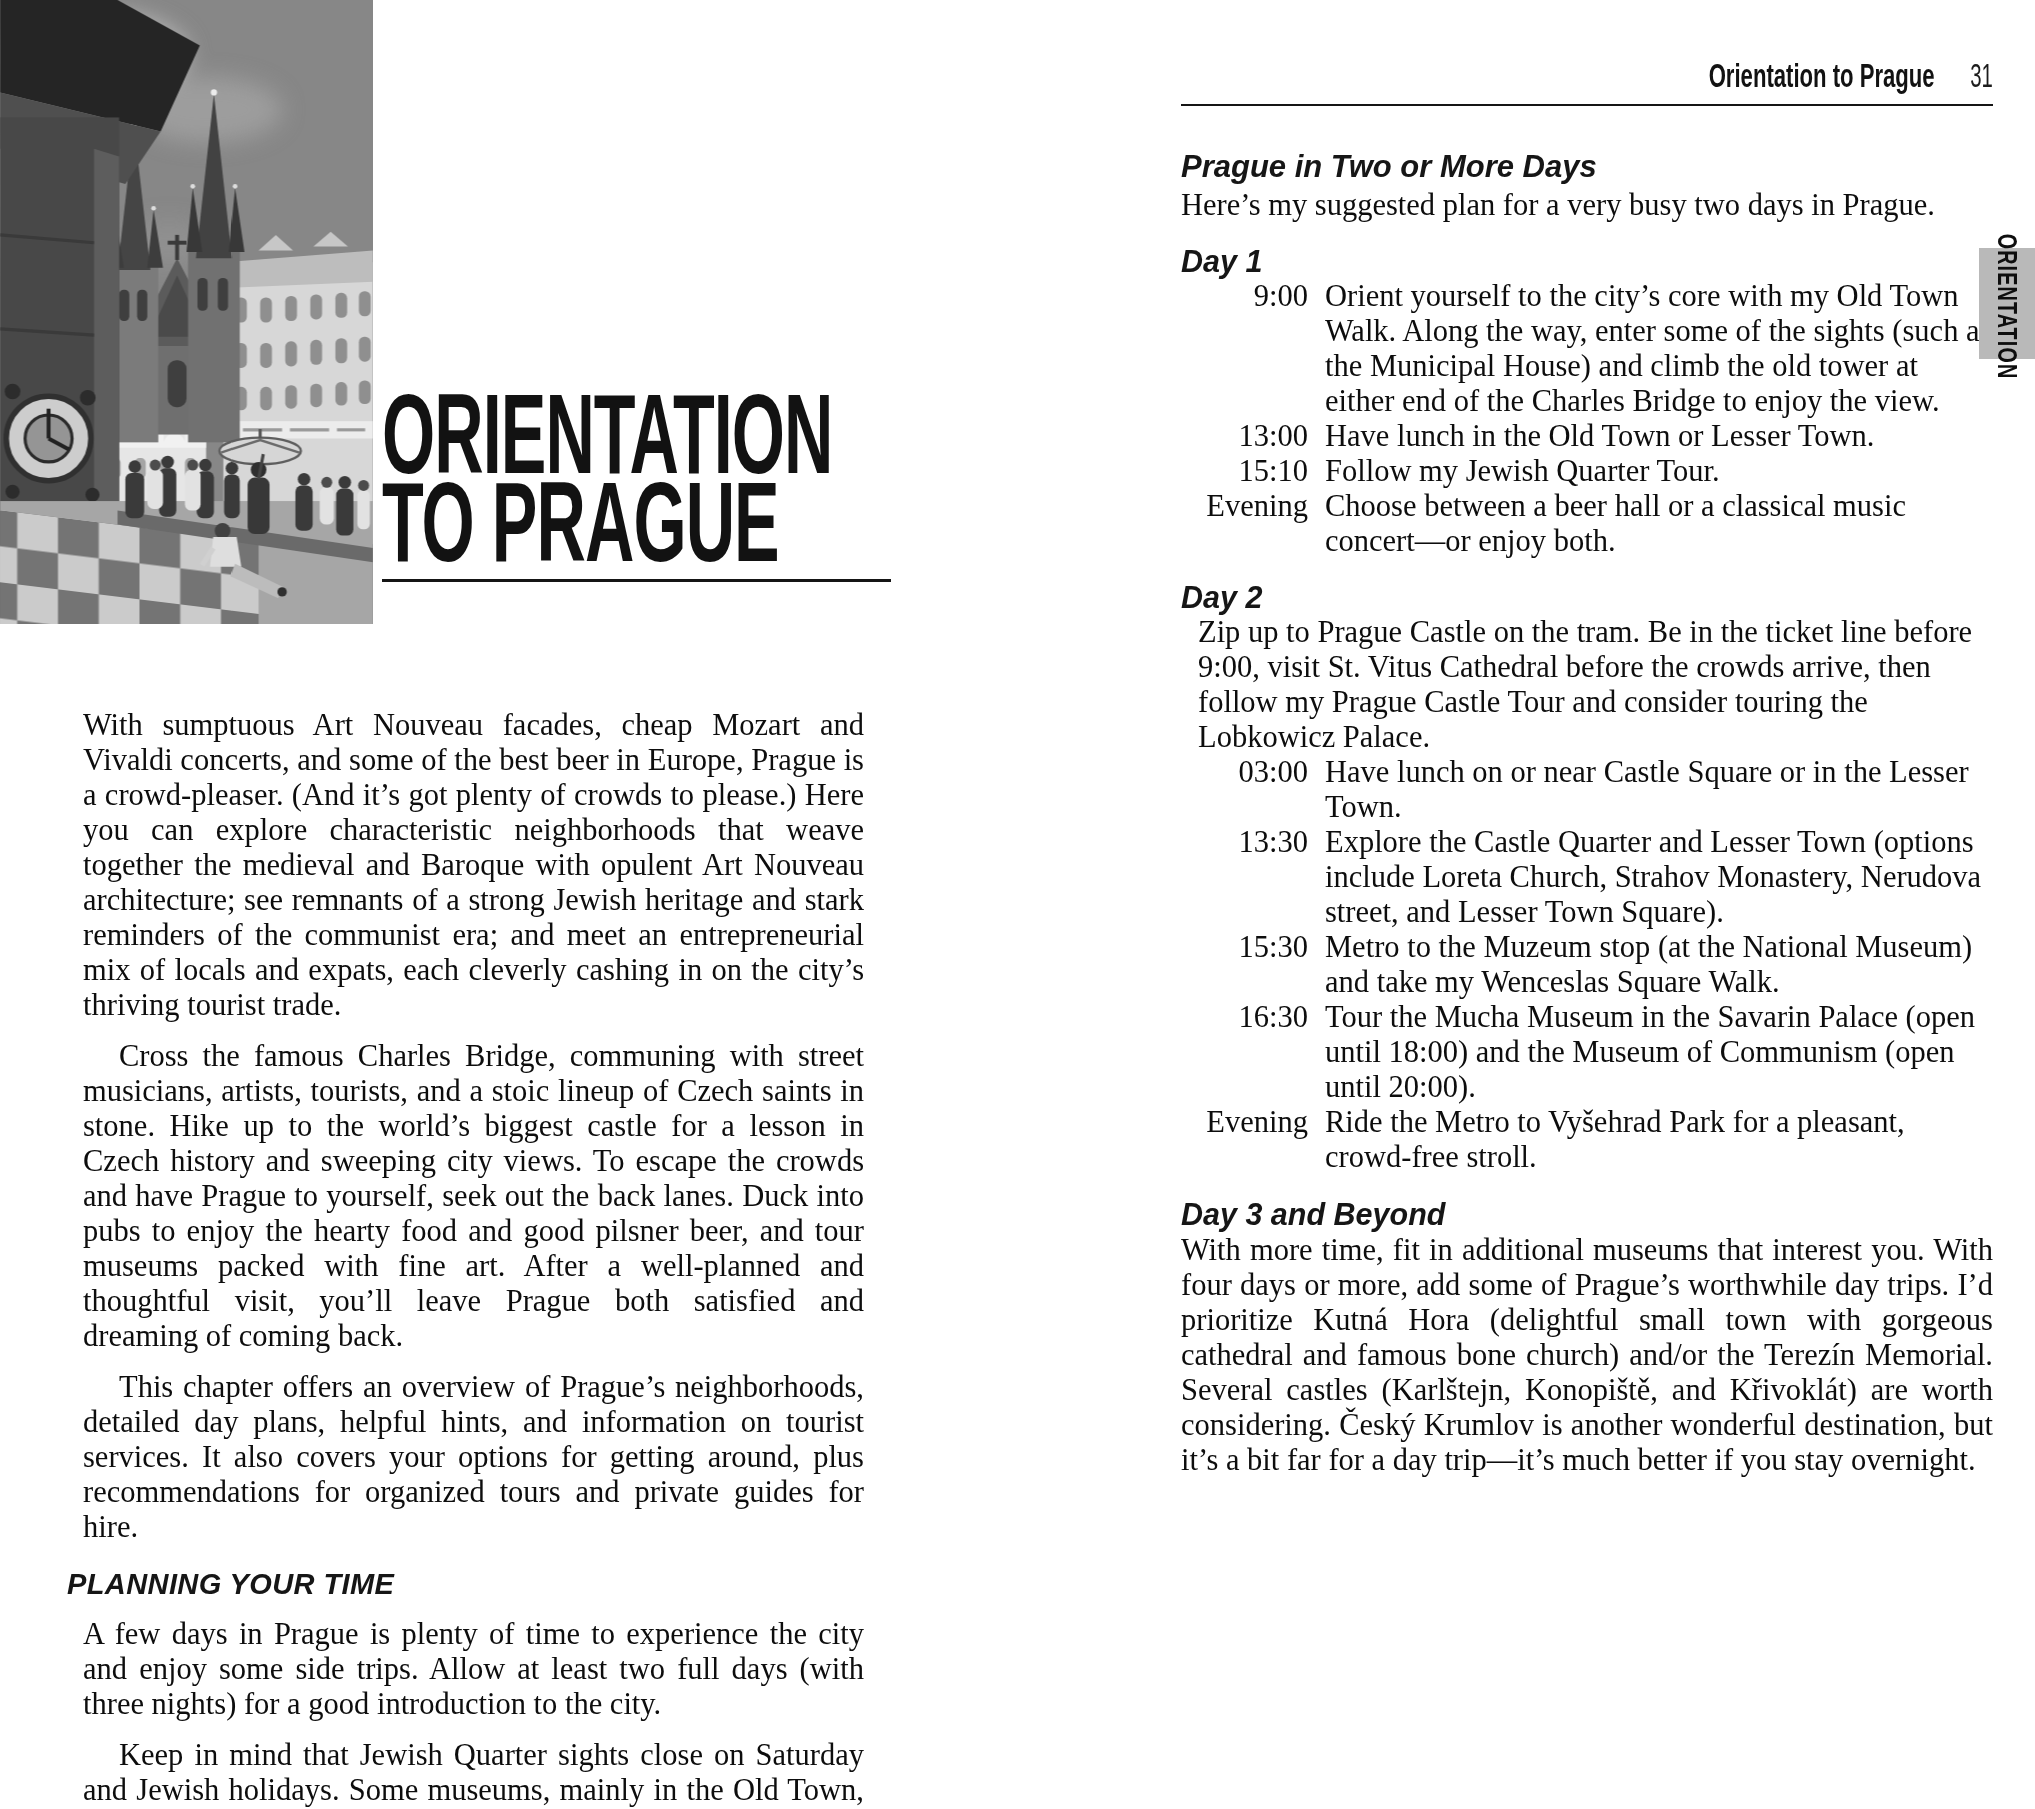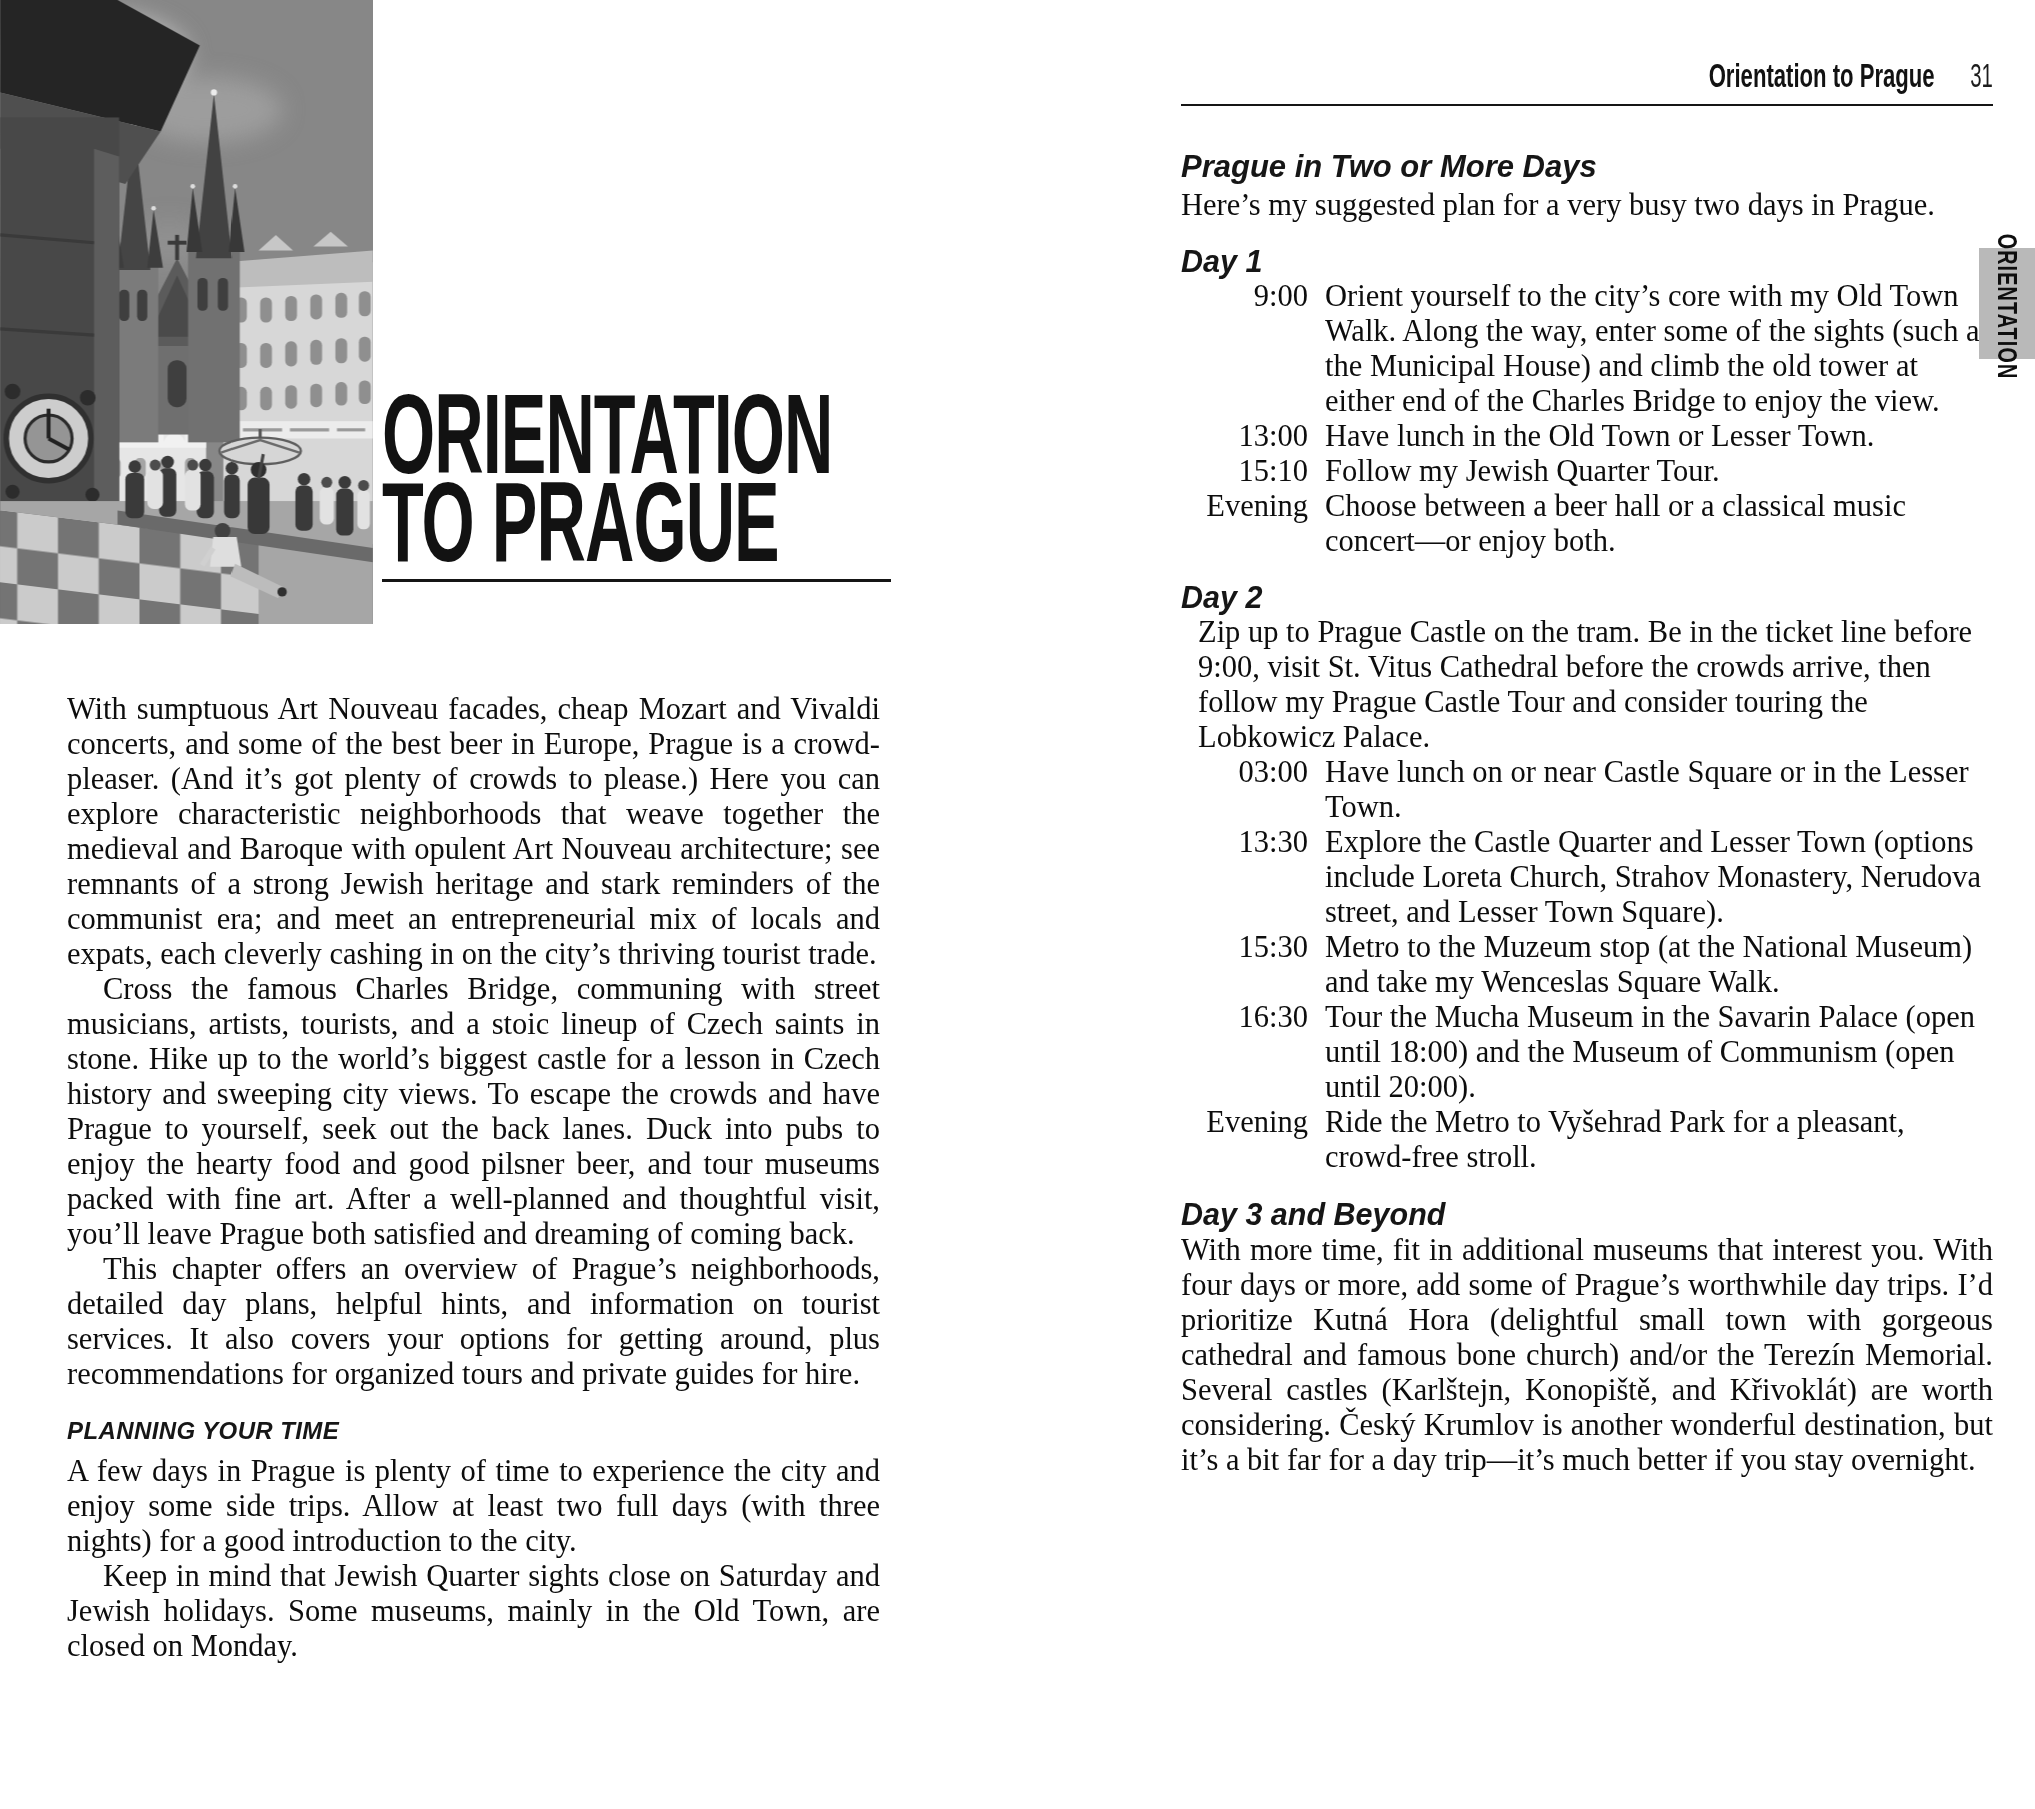--- a/index.html
+++ b/index.html
@@ -15,24 +15,24 @@
     display:block; font-family:"Liberation Sans", sans-serif; font-weight:bold;
     font-size:114px; line-height:88px; letter-spacing:-1.6px; color:#121212;
     transform:scaleX(0.60); transform-origin:0 50%; white-space:nowrap;
   }
   .title-rule { margin-top:12.5px; width:509px; height:3.9px; background:#151515; }
   
   .left-col {
     position:absolute; left:67px; top:692px; width:813px;
     font-size:30.5px; line-height:35px; text-align:justify;
   }
-  .body-p { margin:0; }
+  .body-p { margin:16px; }
   .indent { text-indent:36px; }
   .sans-heading { font-family:"Liberation Sans", sans-serif; font-weight:bold; color:#161616;font-style:italic; }
-  .planning { font-size:24px; line-height:34px; margin:22px 0 6.3px; letter-spacing:0.4px; text-align:left; }
+  .planning { font-size:29px; line-height:34px; margin:22px 0 6.3px; letter-spacing:0.4px; text-align:left; }
   
   .right-col {
     position:absolute; left:1181px; top:58px; width:812px;
     font-size:30.5px; line-height:35px;
   }
   .page-header { display:flex; justify-content:flex-end; align-items:baseline; height:33px; }
   .hdr-title {
     font-family:"Liberation Sans", sans-serif; font-weight:bold; font-size:34px;
     transform:scaleX(0.65); transform-origin:100% 50%; white-space:nowrap; color:#121212;
   }

